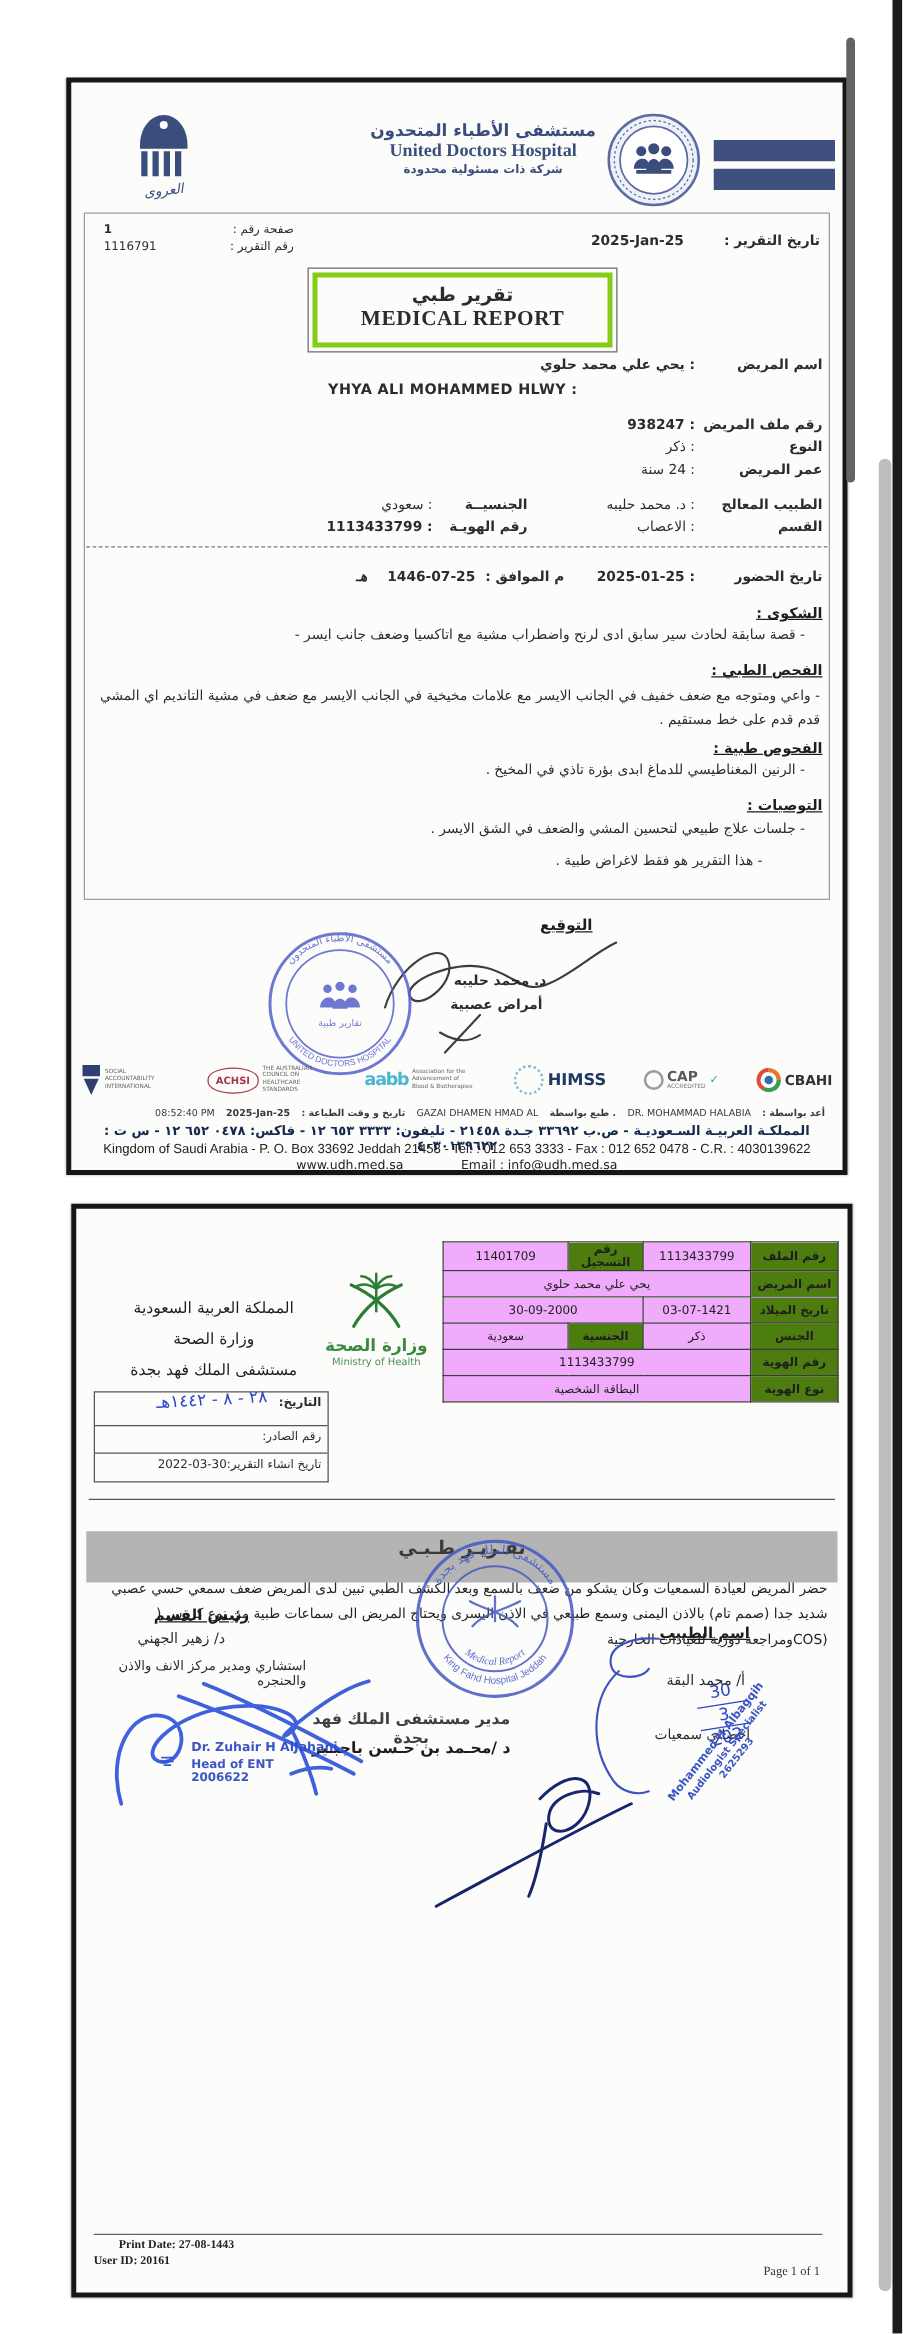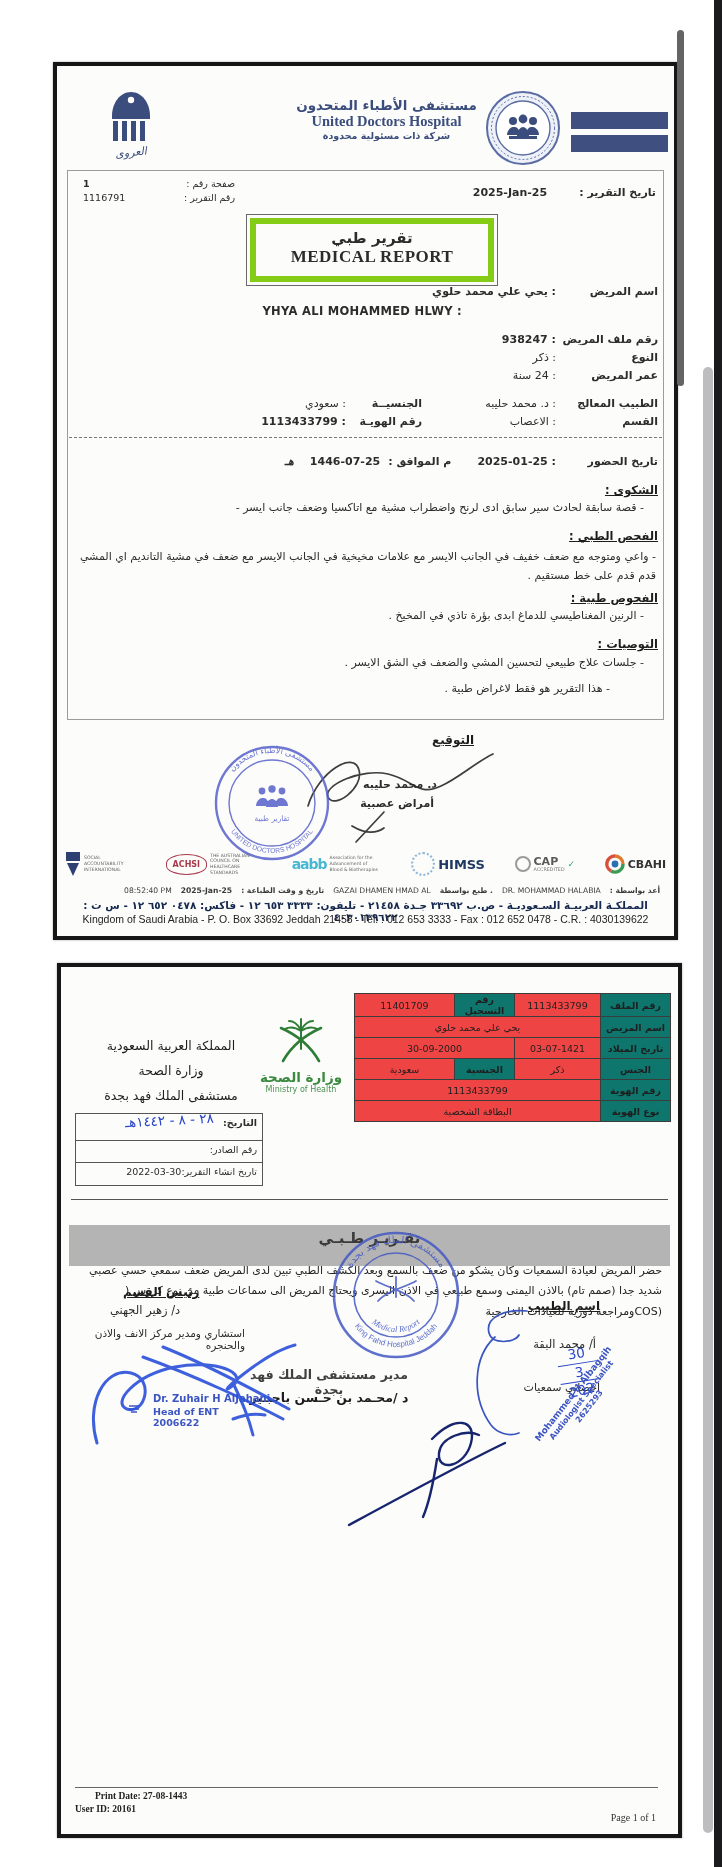--- a/index.html
+++ b/index.html
@@ -17,34 +17,34 @@
   .row{display:flex;direction:rtl;font-size:11px;color:#2c2c2c;align-items:baseline;}
   .row .lbl{font-weight:bold;width:102px;flex-shrink:0;}
   .subrow .lbl{width:76px;}
   .sech{font-weight:bold;text-decoration:underline;font-size:11.5px;color:#1d1d1d;direction:rtl;}
   .sect{font-size:11px;direction:rtl;color:#2c2c2c;}
   
   #screen-edge{right:0;top:0;width:8px;height:1867px;background:#1b1b1d;z-index:9;}
   #scrollbar-outer{left:703px;top:367px;width:10px;height:1466px;background:#bdbdbd;border-radius:6px;z-index:8;}
   #scrollbar-inner{left:677px;top:30px;width:7px;height:356px;background:#646464;border-radius:4px;z-index:8;}
   
-  .titlebox{border:6px solid #84cc16;outline:1px solid #6a6a6a;outline-offset:3px;text-align:center;}
+  .titlebox{border:4px solid #84cc16;outline:1px solid #6a6a6a;outline-offset:3px;text-align:center;}
   .innerbox{border:1px solid #9c9c9c;}
   .dashline{border-top:1px dashed #777;}
   .stamp-blue{opacity:.85;}
   .accrow{display:flex;align-items:center;justify-content:space-between;}
   .acc{display:flex;align-items:center;gap:3px;}
   .acc .tiny{font-size:4.6px;color:#666;width:52px;line-height:1.25;}
   .addr-ar{font-size:10.5px;font-weight:bold;color:#15294e;text-align:center;direction:rtl;}
   .addr-en{font-size:10.5px;color:#222;text-align:center;font-family:"Liberation Sans",sans-serif;}
   .printline{display:flex;direction:rtl;gap:9px;font-size:7.6px;color:#3a3a3a;align-items:baseline;}
   
   .d2table{border-collapse:collapse;direction:rtl;font-size:9.5px;color:#1e1e1e;table-layout:fixed;}
-  .d2table td{border:1px solid #3c3c3c;height:20px;padding:0 3px;text-align:center;background:#ef4444;overflow:hidden;}
-  .d2table td.shade{background:#0f766e;font-weight:bold;}
+  .d2table td{border:1px solid #3c3c3c;height:20px;padding:0 3px;text-align:center;background:#f0abfc;overflow:hidden;}
+  .d2table td.shade{background:#4d7c0f;font-weight:bold;}
   .datebox{border:1px solid #555;font-size:9.5px;direction:rtl;}
   .datebox .dbrow{border-bottom:1px solid #555;padding:3px 5px;position:relative;}
   .datebox .dbrow:last-child{border-bottom:none;}
   .titlebar{background:#b4b4b4;text-align:center;font-weight:bold;font-size:15px;color:#3a3a3a;
             letter-spacing:2px;line-height:27px;}
   .draft{font-family:"Liberation Serif",serif;font-weight:bold;font-size:13.5px;letter-spacing:1px;
          text-align:center;color:#222;}
   .serif{font-family:"Liberation Serif",serif;}
   .bluehand{color:#2b46c9;}
   .stampline{color:#3c55c2;font-weight:bold;line-height:1.25;}
@@ -255,20 +255,24 @@
       <span class="b">أعد بواسطة :</span>
       <span class="ltr">DR. MOHAMMAD HALABIA</span>
       <span class="b">. طبع بواسطة</span>
       <span class="ltr">GAZAI DHAMEN HMAD AL</span>
       <span class="b">تاريخ و وقت الطباعة :</span>
       <span class="ltr b">2025-Jan-25</span>
       <span class="ltr">08:52:40 PM</span>
     </div>
     <div class="abs addr-ar" style="left:8px;right:8px;top:833px;">المملكـة العربيـة السـعوديـة - ص.ب ٣٣٦٩٢ جـدة ٢١٤٥٨ - تليفون: ٣٣٣٣ ٦٥٣ ١٢ - فاكس: ٠٤٧٨ ٦٥٢ ١٢ - س ت : ٤٠٣٠١٣٩٦٢٢</div>
     <div class="abs addr-en" style="left:8px;right:8px;top:847px;">Kingdom of Saudi Arabia - P. O. Box 33692 Jeddah 21458 - Tel. : 012 653 3333 - Fax : 012 652 0478 - C.R. : 4030139622</div>
+    <div class="abs" style="left:0;right:0;top:861px;display:flex;justify-content:center;gap:46px;font-size:10px;color:#222;">
+      <span>www.udh.med.sa</span>
+      <span>Email : info@udh.med.sa</span>
+    </div>
   </div>
 
   <div class="doc" id="doc2">
 
     <div class="abs rtl" style="left:24px;top:66px;width:172px;text-align:center;font-size:12.5px;line-height:25px;color:#1d1d1d;">
       <div>المملكة العربية السعودية</div>
       <div>وزارة الصحة</div>
       <div>مستشفى الملك فهد بجدة</div>
     </div>
 

